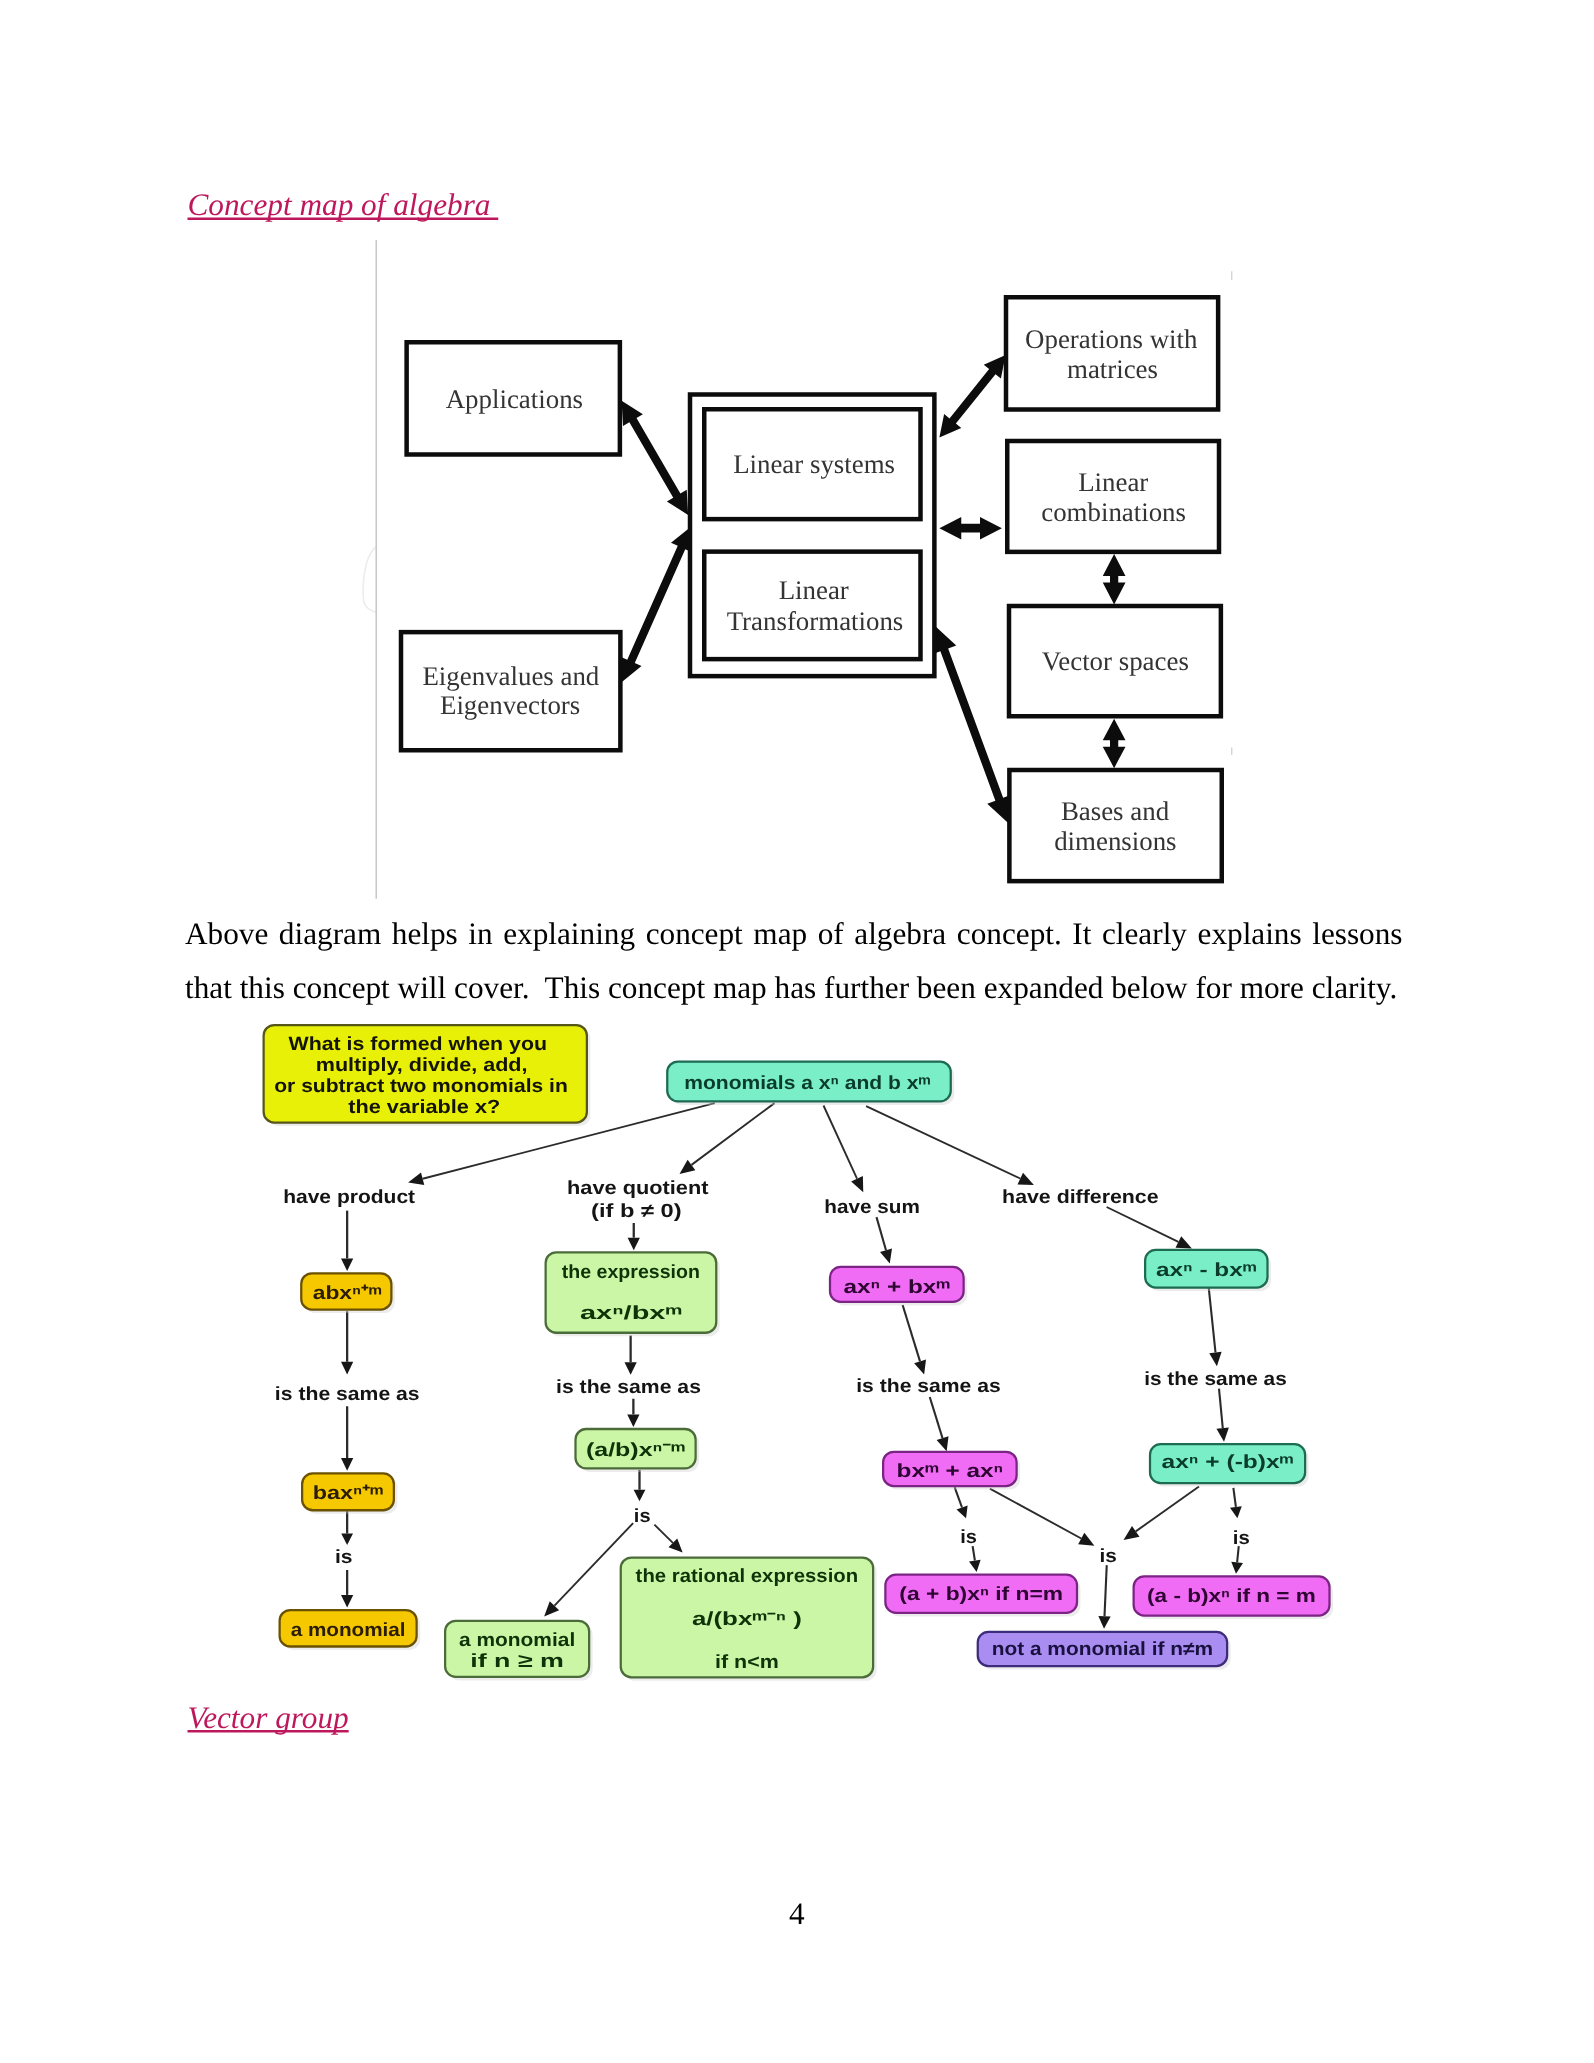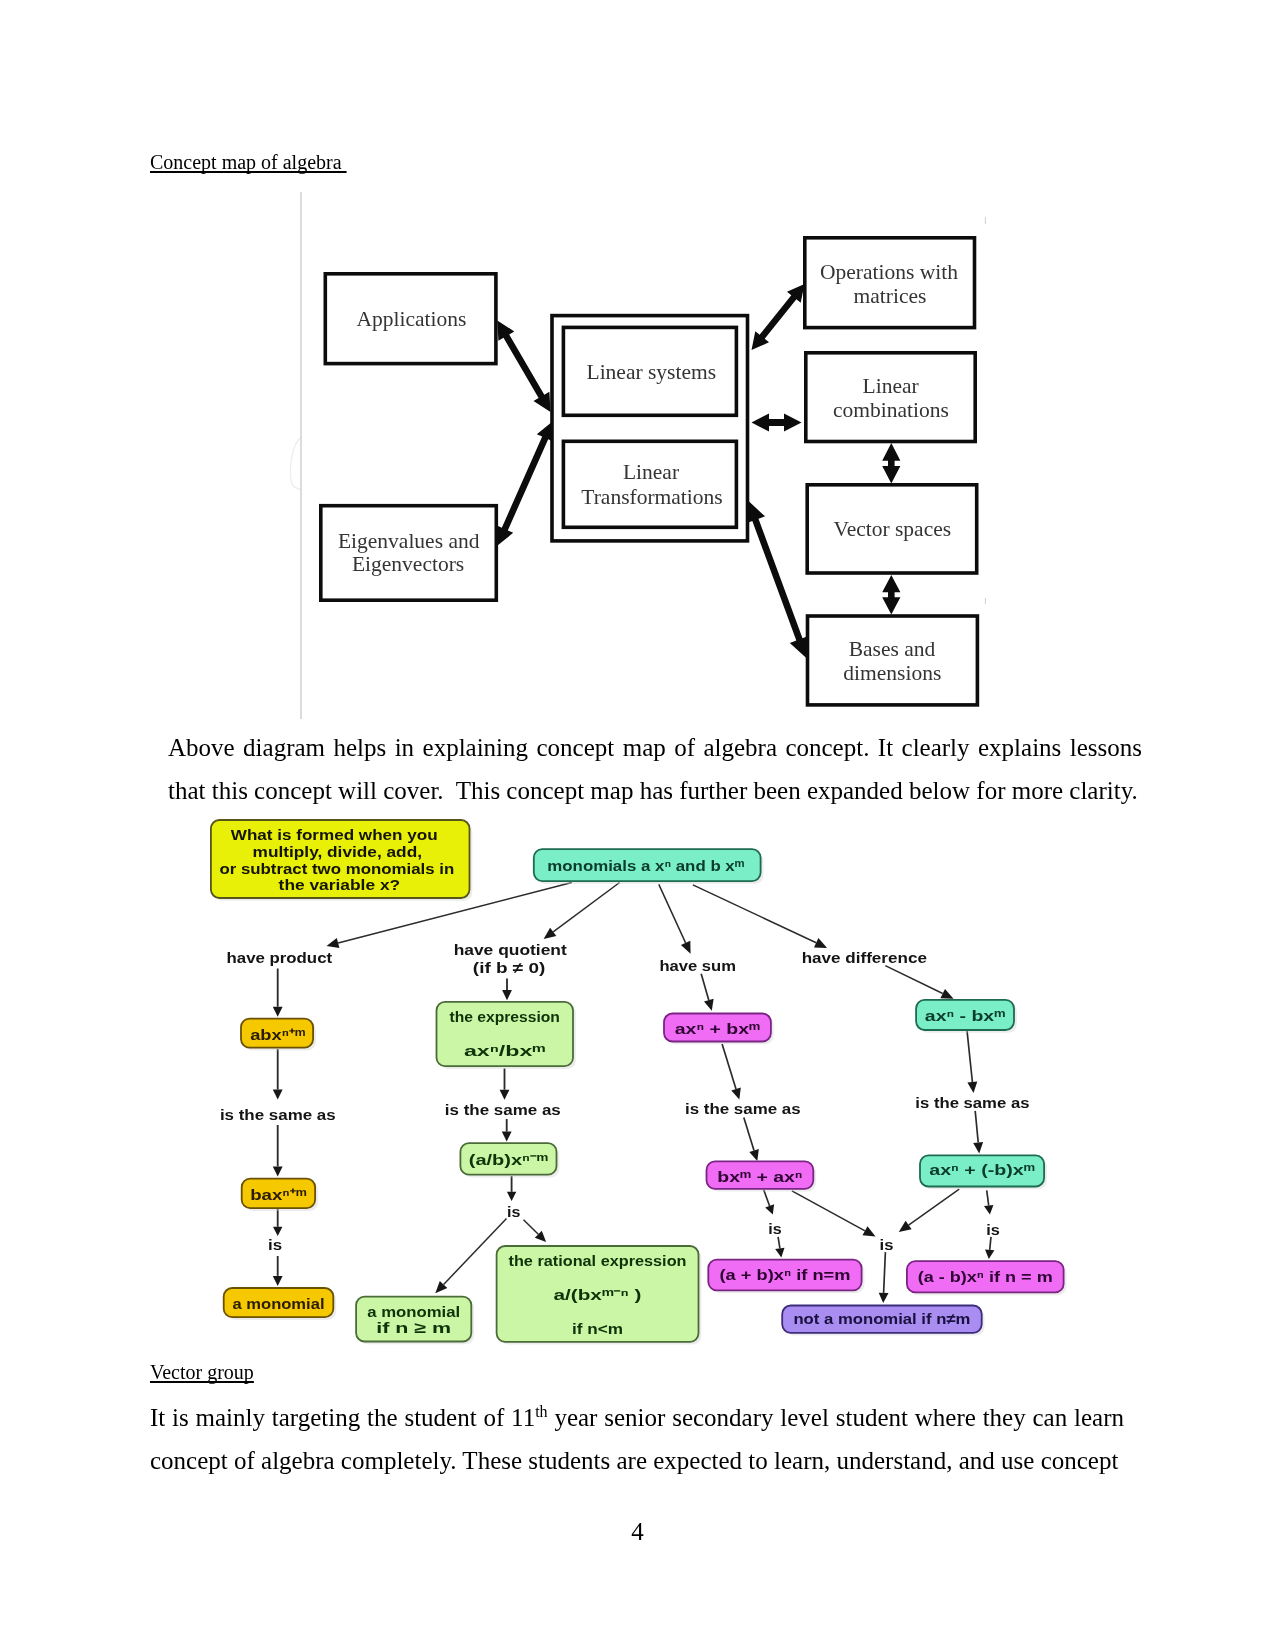--- a/index.html
+++ b/index.html
@@ -1,19 +1,19 @@
 <!DOCTYPE html>
 <html><head>
 <meta charset="utf-8">
 <style>
   html,body{margin:0;padding:0;}
   body{width:1275px;height:1650px;background:#ffffff;font-family:"Liberation Serif",serif;}
   .page{position:relative;width:1275px;height:1650px;overflow:hidden;}
   .abs{position:absolute;}
-  .h-underline{font-size:20px;line-height:1;color:#000000;text-decoration:underline;text-decoration-skip-ink:none;text-underline-offset:1.5px;white-space:pre;}
+  .h-underline{font-size:25px;line-height:1;color:#be185d;text-decoration:underline;text-decoration-skip-ink:none;text-underline-offset:1.5px;white-space:pre;font-style:italic;}
   .para{position:absolute;font-size:25px;line-height:43.4px;color:#000;text-align:justify;text-justify:inter-word;}
   .para sup{font-size:16px;vertical-align:super;line-height:0;}
   .pageno{position:absolute;font-size:25px;color:#000;}
 </style>
 </head>
 <body>
 
 <div class="page">
 
   <div class="abs" style="left:150px;top:152px;">
@@ -55,21 +55,21 @@
       <text x="889" y="278.6">Operations with</text>
       <text x="890" y="302.6">matrices</text>
       <text x="890.6" y="393.2">Linear</text>
       <text x="890.9" y="417.2">combinations</text>
       <text x="892.3" y="536.4">Vector spaces</text>
       <text x="892" y="656">Bases and</text>
       <text x="892.3" y="680">dimensions</text>
     </g>
   </svg>
 
-  <div class="para" style="left:168px;top:726px;width:974px;">Above diagram helps in explaining concept map of algebra concept. It clearly explains lessons that this concept will cover.&nbsp; This concept map has further been expanded below for more clarity.</div>
+  <div class="para" style="left:148px;top:726px;width:974px;">Above diagram helps in explaining concept map of algebra concept. It clearly explains lessons that this concept will cover.&nbsp; This concept map has further been expanded below for more clarity.</div>
 
   <svg class="abs" style="left:0;top:0;" width="1275" height="1360" viewBox="0 0 1275 1360">
     <g>
       <g>
           <path d="M 571.8,882.5 L 338.1,943.0" stroke="#2b2b2b" stroke-width="1.5" fill="none"></path>
           <path d="M 326.5,946.0 L 336.8,938.0 L 339.4,948.0 Z" fill="#171717"></path>
         </g>
       <g>
           <path d="M 619.6,882.5 L 553.2,931.9" stroke="#2b2b2b" stroke-width="1.5" fill="none"></path>
           <path d="M 543.6,939.1 L 550.1,927.8 L 556.3,936.1 Z" fill="#171717"></path>
@@ -253,17 +253,16 @@
       <text x="774.9" y="1234.2" font-size="15.3" textLength="13.4" lengthAdjust="spacingAndGlyphs">is</text>
       <text x="886.5" y="1249.8" font-size="15.3" textLength="13.9" lengthAdjust="spacingAndGlyphs">is</text>
       <text x="993.1" y="1235.4" font-size="15.3" textLength="13.6" lengthAdjust="spacingAndGlyphs">is</text>
     </g>
   </svg>
 
   <div class="abs" style="left:150px;top:1362px;">
     <span class="h-underline">Vector group</span>
   </div>
 
-  <div class="para" style="left:150px;top:1396px;width:974px;"><span>It is mainly targeting the student of 11</span><sup>th</sup><span> year senior secondary level&nbsp;student where they can learn concept of algebra completely. These students are expected to learn, understand, and use concept</span></div>
 
   <div class="pageno" style="left:0;top:1518px;width:1275px;text-align:center;">4</div>
 
 </div>
 
 </body></html>

